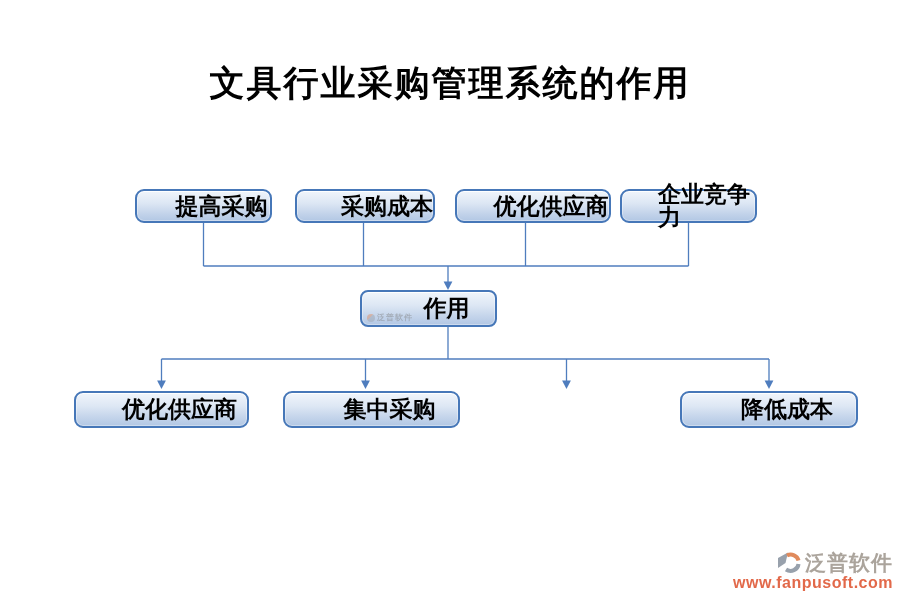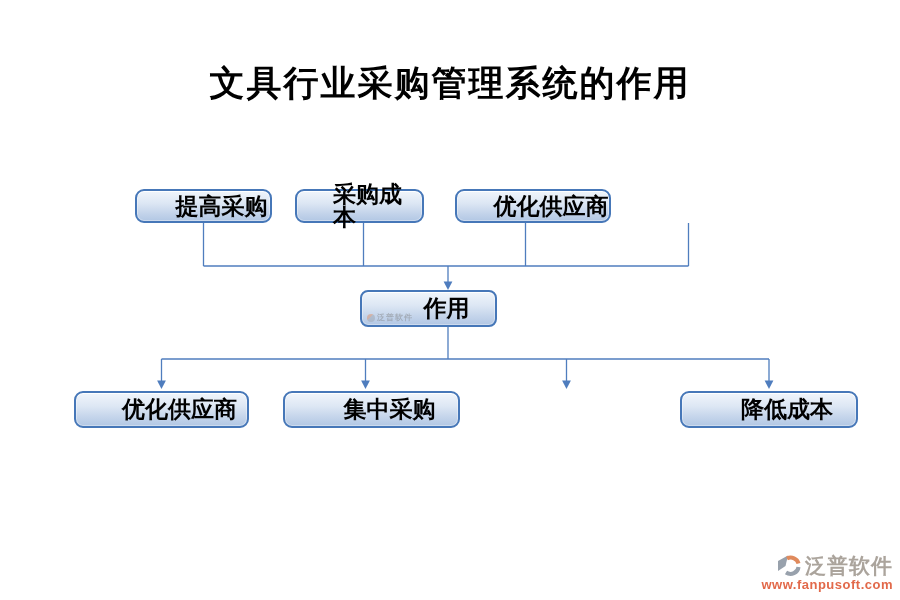--- a/index.html
+++ b/index.html
@@ -34,21 +34,21 @@
   }
   .footer{
     position:absolute;right:7px;bottom:8px;text-align:right;
     font-family:"Liberation Sans","DejaVu Sans",sans-serif;
   }
   .brand-row{display:flex;align-items:center;justify-content:flex-end;gap:3px;}
   .brand-name{
     font-size:21px;font-weight:700;color:#aba49c;letter-spacing:1px;line-height:1;
   }
   .brand-url{
-    font-size:13px;font-weight:700;color:#e2694a;letter-spacing:.5px;margin-top:1px;
+    font-size:16px;font-weight:700;color:#e2694a;letter-spacing:.5px;margin-top:1px;
   }
 </style>
 </head>
 <body>
 
 <div class="stage">
 
   <h1 class="page-title">文具行业采购管理系统的作用</h1>
 
   <svg class="connectors" viewBox="0 0 900 600" xmlns="http://www.w3.org/2000/svg" aria-hidden="true">
@@ -65,25 +65,28 @@
       <polygon points="157.1,380.5 165.9,380.5 161.5,389"></polygon>
       <polygon points="361.1,380.5 369.9,380.5 365.5,389"></polygon>
       <polygon points="562.1,380.5 570.9,380.5 566.5,389"></polygon>
       <polygon points="764.6,380.5 773.4,380.5 769,389"></polygon>
     </g>
   </svg>
 
   <div class="node" style="left:135px;top:189px;width:137px;height:34px;">
     <span class="label">提高采购</span>
   </div>
-  <div class="node" style="left:295px;top:189px;width:129px;height:34px;">
+  <div class="node" style="left:295px;top:189px;width:140px;height:34px;justify-content:flex-end;">
     <span class="label">采购成本</span>
   </div>
   <div class="node" style="left:455px;top:189px;width:156px;height:34px;">
     <span class="label">优化供应商</span>
+  </div>
+  <div class="node" style="left:620px;top:189px;width:137px;height:34px;">
+    <span class="label">企业竞争力</span>
   </div>
 
   <div class="node" style="left:360px;top:290px;width:137px;height:37px;border-radius:8px;">
     <span class="label">作用</span>
     <span class="watermark">
       <span class="wm-dot"></span>
       <span>泛普软件</span>
     </span>
   </div>
 

